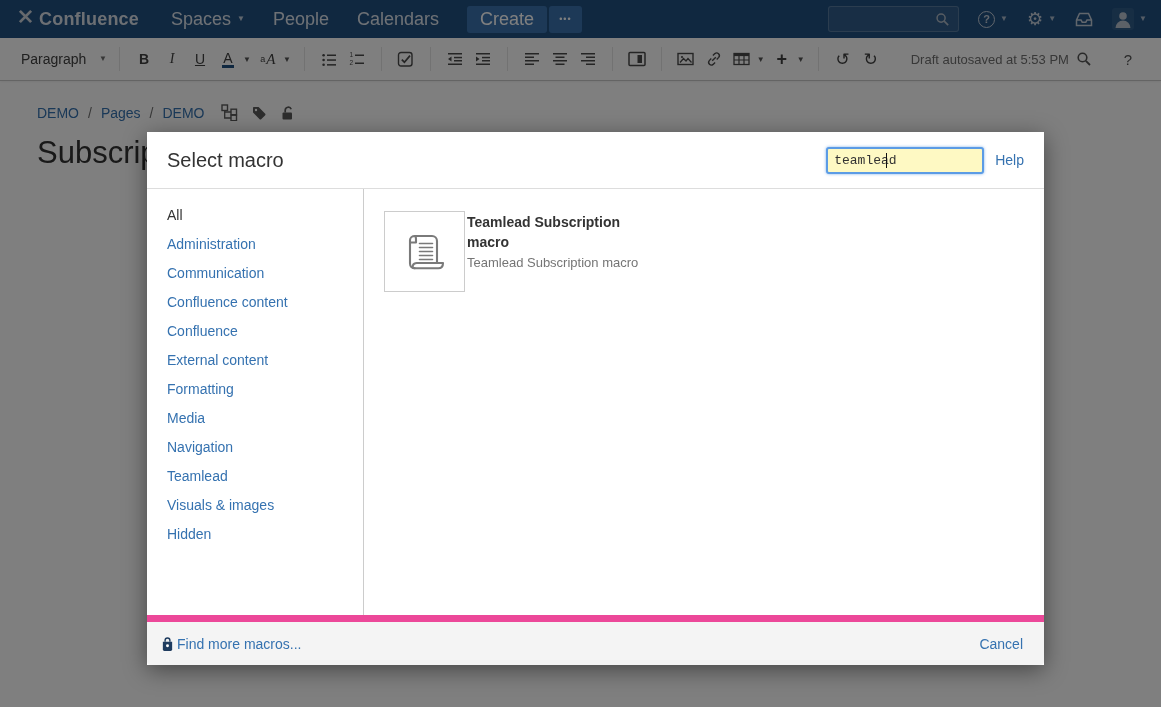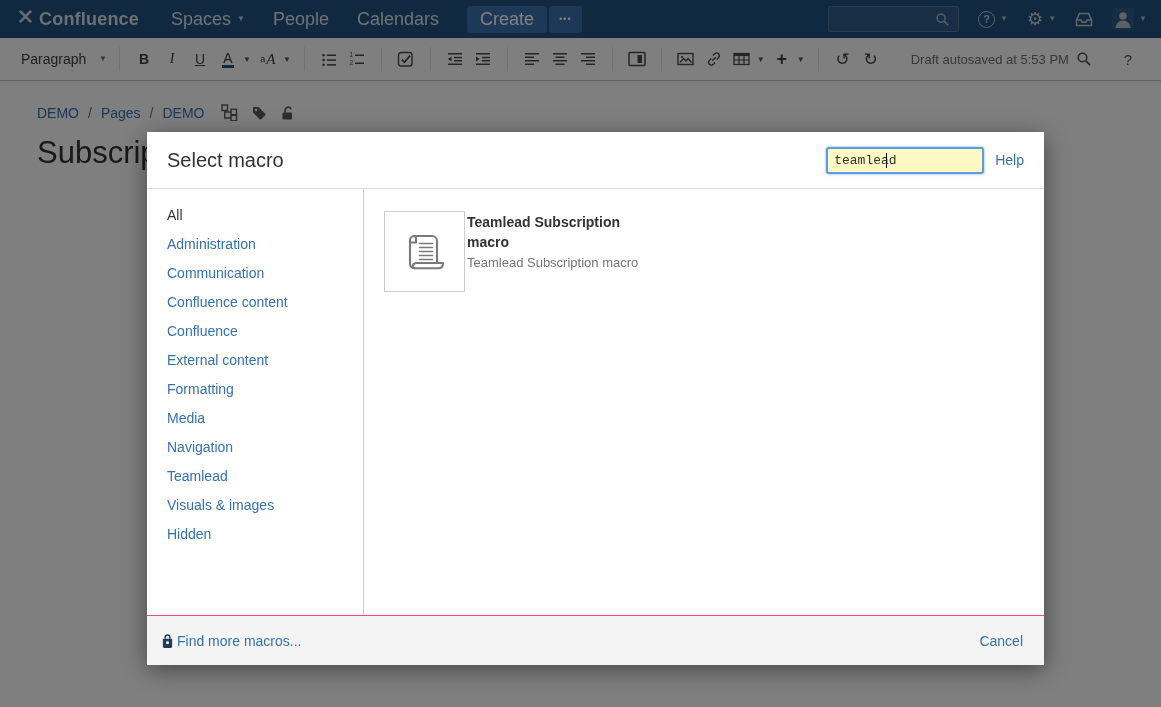--- a/index.html
+++ b/index.html
@@ -65,21 +65,21 @@
   .dlg-body { flex: 1; display: flex; min-height: 0; }
   .cats { width: 217px; flex: none; border-right: 1px solid #ccc; padding: 19px 0 0 20px; }
   .cat { font-size: 14px; color: #3572b0; line-height: 15px; margin-bottom: 14px; cursor: pointer; }
   .cat.selected { color: #333; font-weight: normal; cursor: default; }
   .results { flex: 1; padding: 22px 0 0 20px; }
   .macro-item { display: flex; gap: 2px; cursor: pointer; }
   .macro-icon-box { width: 81px; height: 81px; flex: none; border: 1px solid #ccc; background: #fff; display: flex; align-items: center; justify-content: center; }
   .macro-text { width: 192px; padding-top: 1px; }
   .macro-title { font-size: 14px; font-weight: bold; color: #333; line-height: 20px; }
   .macro-desc { font-size: 13px; color: #757575; margin-top: 3px; line-height: 16px; }
-  .dlg-footer { height: 50px; flex: none; background: #f4f4f4; border-top: 1px solid #ec4899; border-radius: 0 0 4px 4px; display: flex; align-items: center; padding: 0 21px 0 14px; }
+  .dlg-footer { height: 50px; flex: none; background: #f4f4f4; border-top: 7px solid #ec4899; border-radius: 0 0 4px 4px; display: flex; align-items: center; padding: 0 21px 0 14px; }
   .find-more { display: flex; align-items: center; gap: 3px; color: #3572b0; font-size: 14px; cursor: pointer; }
   .cancel-link { margin-left: auto; color: #3572b0; font-size: 14px; cursor: pointer; }
 
   svg { display: block; }
 </style>
 </head>
 <body>
 
 <div class="screen">
 

